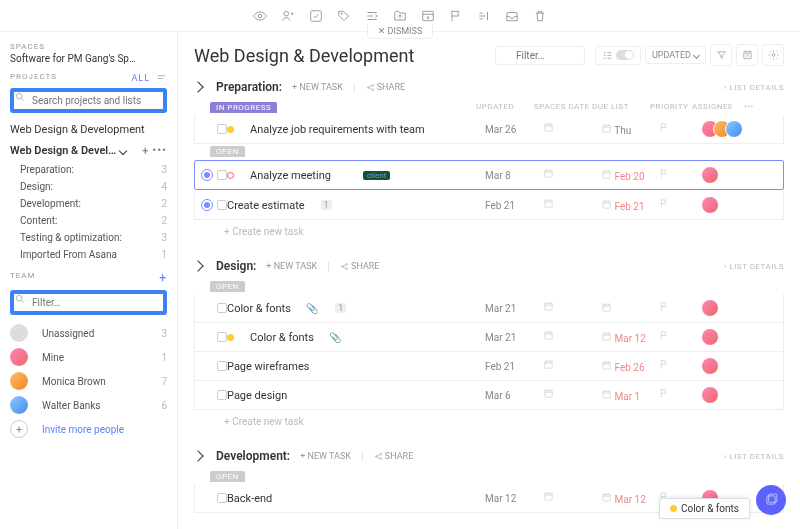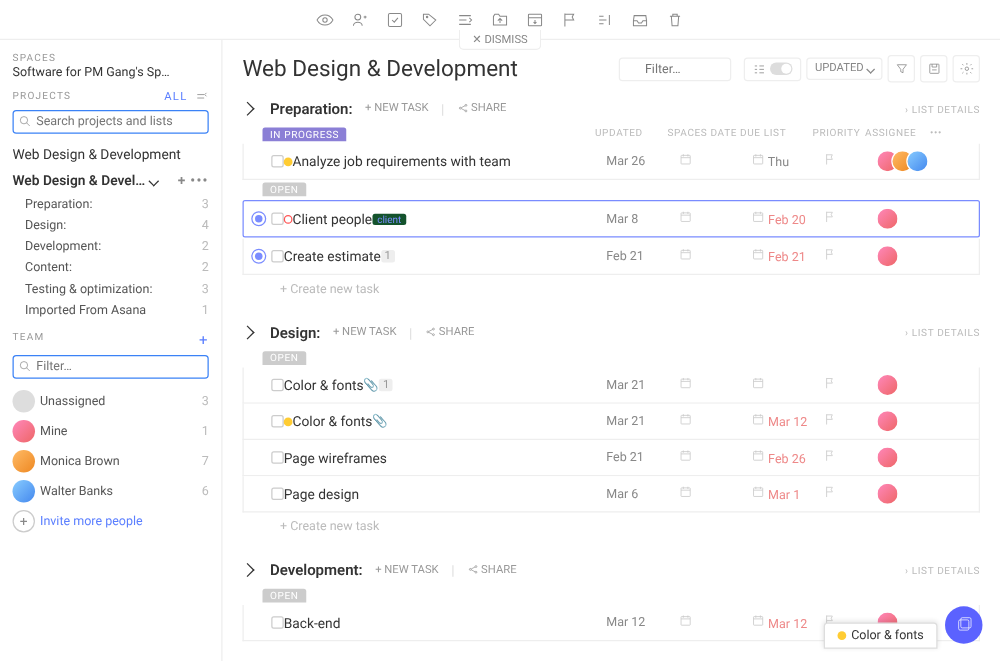--- a/index.html
+++ b/index.html
@@ -9,28 +9,28 @@
 .sel-dot{width:6px;height:6px;border-radius:50%;background:#4a90e2}
 .tb-icons{flex:1;display:flex;justify-content:center;gap:14px}
 .ic{width:14px;height:14px;stroke:#888;stroke-width:1.4;fill:none}
 .dismiss-wrap{position:absolute;top:24px;left:0;right:0;display:flex;justify-content:center;z-index:5}
 .dismiss{background:#fff;border:1px solid #eee;border-top:none;border-radius:0 0 4px 4px;padding:2px 10px;font-size:9px;color:#888}
 .main{display:flex;height:calc(100% - 32px)}
 .sb{width:178px;border-right:1px solid #eee;padding:6px 10px 0;overflow:hidden;flex-shrink:0}
 .sb-hd{font-size:8px;letter-spacing:1px;color:#999;margin:4px 0 2px;display:flex;justify-content:space-between;text-transform:uppercase}
 .crumb{font-size:10px;color:#333;font-weight:400;margin-bottom:8px}
 .sb-link{color:#5b7fff;font-size:9px}
-.sb-srch{width:100%;border:1px solid #3b82f6;border-radius:3px;padding:3px 18px 3px 18px;font-size:10px;margin:3px 0 6px;background:#fff}
+.sb-srch{width:100%;border:4px solid #3b82f6;border-radius:3px;padding:3px 18px 3px 18px;font-size:10px;margin:3px 0 6px;background:#fff}
 .sb-srch-wrap{position:relative}
 .sb-srch-ic{position:absolute;left:5px;top:7px}
 .proj{font-size:11px;padding:4px 0;color:#333}
 .proj.exp{font-weight:600;display:flex;align-items:center;gap:4px}
 .proj-sub{font-size:10px;padding:3px 0 3px 10px;display:flex;justify-content:space-between;color:#555}
 .proj-ct{color:#bbb}
-.tm-row{display:flex;align-items:center;padding:3px 0;gap:4px;font-size:10px;color:#555}
+.tm-row{display:flex;align-items:center;padding:3px 0;gap:14px;font-size:10px;color:#555}
 .tm-row .proj-ct{margin-left:auto}
 .av{width:18px;height:18px;border-radius:50%;background:linear-gradient(135deg,#f8b,#e66);flex-shrink:0}
 .av.b{background:linear-gradient(135deg,#fb6,#e82)}
 .av.c{background:linear-gradient(135deg,#8cf,#48e)}
 .av.g{background:#ddd}
 .plus-circ{width:18px;height:18px;border-radius:50%;border:1px solid #ccc;display:flex;align-items:center;justify-content:center;color:#888;font-size:11px}
 .content{flex:1;padding:8px 16px 0;overflow-y:auto}
 .pg-hd{display:flex;align-items:center;margin:4px 0 10px}
 .pg-ttl{font-size:18px;font-weight:400;flex:1}
 .srch-box{border:1px solid #eee;border-radius:3px;padding:3px 6px 3px 20px;font-size:10px;width:90px;position:relative}
@@ -50,21 +50,21 @@
 .badge{background:#8b7fd6;color:#fff;padding:1px 6px;font-size:8px;border-radius:2px 2px 0 0}
 .badge.open{background:#ccc}
 .c-nm{flex:1;padding-left:8px}
 .c-dt{width:58px;text-align:left}
 .c-pr{width:42px}
 .c-as{width:52px}
 .c-m{width:24px}
 .task{display:flex;align-items:center;border:1px solid #eee;border-top:none;padding:5px 6px;font-size:11px;background:#fff;min-height:28px}
 .task:first-of-type{border-top:1px solid #eee}
 .task.sel-t{border:1px solid #7a8cff;border-radius:2px;margin:1px 0}
-.task-nm{flex:1;display:flex;align-items:center;gap:0}
+.task-nm{flex:1;display:flex;align-items:center;gap:16px}
 .chk{width:10px;height:10px;border:1px solid #ccc;border-radius:2px}
 .rad{width:12px;height:12px;border:1.5px solid #7a8cff;border-radius:50%;display:flex;align-items:center;justify-content:center;margin-right:4px}
 .rad.on::after{content:"";width:6px;height:6px;border-radius:50%;background:#7a8cff}
 .rad-sp{width:16px;flex-shrink:0;display:flex}
 .dot-y{width:7px;height:7px;border-radius:50%;background:#fc3}
 .dot-r{width:7px;height:7px;border-radius:50%;border:1.5px solid #f55}
 .tag-c{background:#14532d;color:#7a8cff;padding:0 4px;border-radius:2px;font-size:8px}
 .clip{color:#bbb;font-size:10px}
 .cnt-b{background:#eee;color:#999;padding:0 3px;border-radius:2px;font-size:9px}
 .dt-v{font-size:10px;color:#888}
@@ -320,21 +320,21 @@
 
     </div>
           <div class="task sel-t">
         <span class="rad-sp">
               <span class="rad on"></span>
             </span>
         <span class="chk"></span>
         <span class="task-nm">
 
           <span class="dot-r"></span>
-          <span>Client people</span>
+          <span>Analyze meeting</span>
 
           <br>
               <span class="tag-c" style="margin-left:0">client</span>
         </span>
         <span class="c-dt dt-v">Mar 8</span>
         <span class="c-dt"><svg class="cal" viewBox="0 0 24 24" fill="none" stroke-width="1.5">
                 <rect x="4" y="5" width="16" height="15" rx="1"></rect>
                 <path d="M4 9h16M8 3v4M16 3v4"></path>
               </svg></span>
         <span class="c-dt dt-v dt-r"><svg class="cal" viewBox="0 0 24 24" fill="none" stroke-width="1.5">

